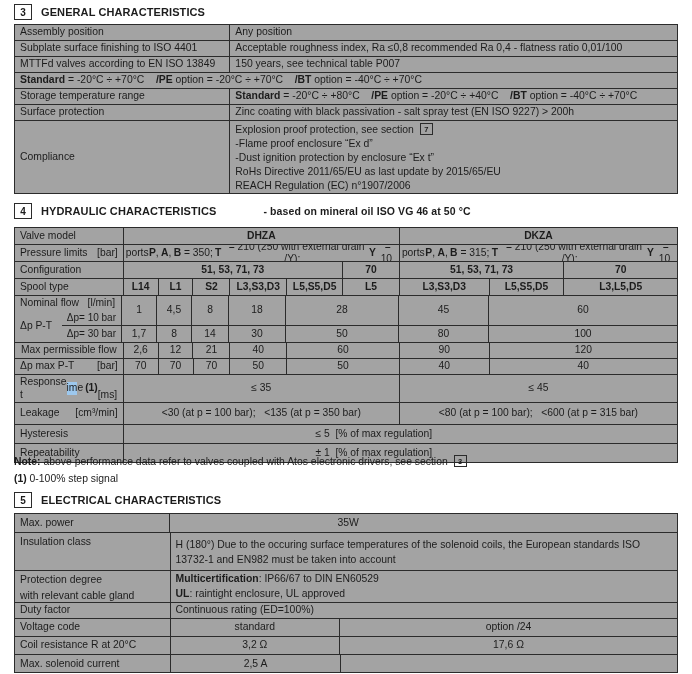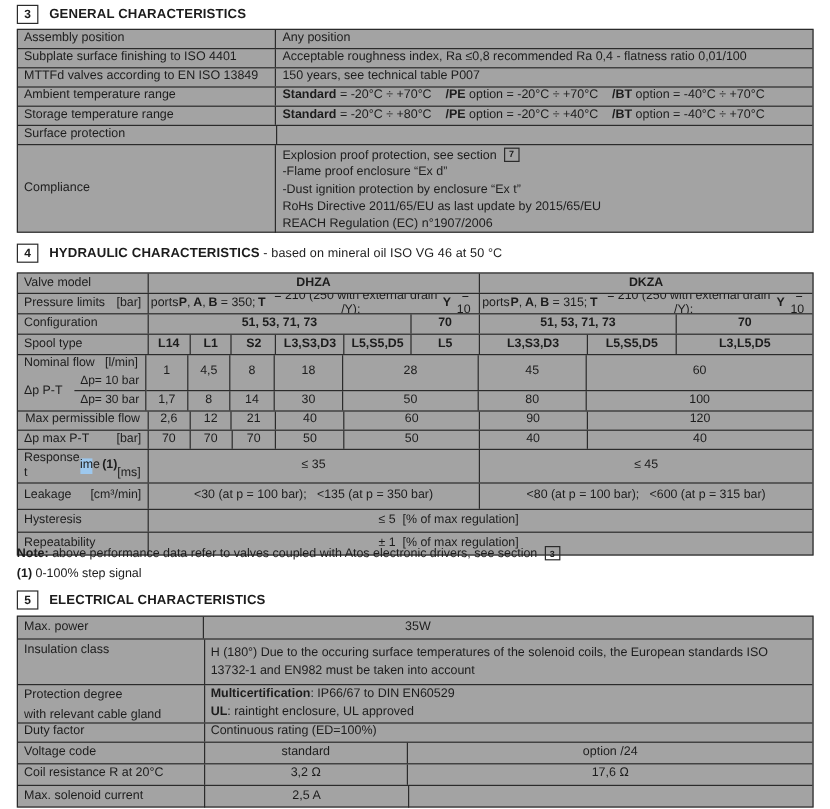--- a/index.html
+++ b/index.html
@@ -4,21 +4,21 @@
 <style>
   html,body{margin:0;padding:0;background:#fff;}
   .page{position:relative;width:692px;height:674px;background:#ffffff;
         font-family:"Liberation Sans",sans-serif;color:#1c1c1c;
         -webkit-font-smoothing:antialiased;}
   
   .sec-head{position:absolute;left:14px;display:flex;align-items:center;gap:9px;}
   .sec-num{width:16px;height:14px;border:1.4px solid #2b2b2b;display:flex;align-items:center;
            justify-content:center;font-size:10px;font-weight:bold;background:#fff;}
   .sec-title{font-size:11px;font-weight:bold;letter-spacing:.1px;}
-  .sec-sub{font-size:10.5px;font-weight:normal;}
+  .sec-sub{font-size:10.5px;font-weight:bold;margin-left:44px;}
   
   .tbl{position:absolute;left:14px;width:664px;border:1.3px solid #2b2b2b;box-sizing:border-box;
        background:#a3a3a3;}
   .trow{display:flex;border-bottom:1px solid #2b2b2b;box-sizing:border-box;}
   .trow:last-child{border-bottom:none;}
   .cell{box-sizing:border-box;border-right:1px solid #2b2b2b;display:flex;align-items:center;
         font-size:10.4px;line-height:12.5px;padding:0 5px;white-space:pre-wrap;overflow:hidden;}
   .cell.last{border-right:none;}
   .ctr{justify-content:center;text-align:center;padding:0 2px;}
   .b{font-weight:bold;}
@@ -88,29 +88,29 @@
     </div>
     <div class="trow">
       <div class="cell glabel">Subplate surface finishing to ISO 4401</div>
       <div class="cell gvalue last">Acceptable roughness index, Ra ≤0,8 recommended Ra 0,4 - flatness ratio 0,01/100</div>
     </div>
     <div class="trow">
       <div class="cell glabel">MTTFd valves according to EN ISO 13849</div>
       <div class="cell gvalue last">150 years, see technical table P007</div>
     </div>
     <div class="trow">
-      <div class="cell glabel">Ambient temperature range</div>
       <div class="cell gvalue last"><span class="b">Standard</span><span> = -20°C ÷ +70°C    </span><span class="b">/PE</span><span> option = -20°C ÷ +70°C    </span><span class="b">/BT</span><span> option = -40°C ÷ +70°C</span></div>
     </div>
     <div class="trow">
       <div class="cell glabel">Storage temperature range</div>
       <div class="cell gvalue last"><span class="b">Standard</span><span> = -20°C ÷ +80°C    </span><span class="b">/PE</span><span> option = -20°C ÷ +40°C    </span><span class="b">/BT</span><span> option = -40°C ÷ +70°C</span></div>
     </div>
     <div class="trow">
       <div class="cell glabel">Surface protection</div>
+      <div class="cell gvalue last">Zinc coating with black passivation - salt spray test (EN ISO 9227) &gt; 200h</div>
     </div>
     <div class="trow compliance">
       <div class="cell glabel">Compliance</div>
       <div class="cell gvalue last">
         <div class="comp-lines">
           <div class="comp-line"><span>Explosion proof protection, see section </span><span class="inline-box">7</span></div>
           <div class="comp-line"><span>-Flame proof enclosure “Ex d”</span></div>
           <div class="comp-line"><span>-Dust ignition protection by enclosure “Ex t”</span></div>
           <div class="comp-line"><span>RoHs Directive 2011/65/EU as last update by 2015/65/EU</span></div>
           <div class="comp-line"><span>REACH Regulation (EC) n°1907/2006</span></div>

